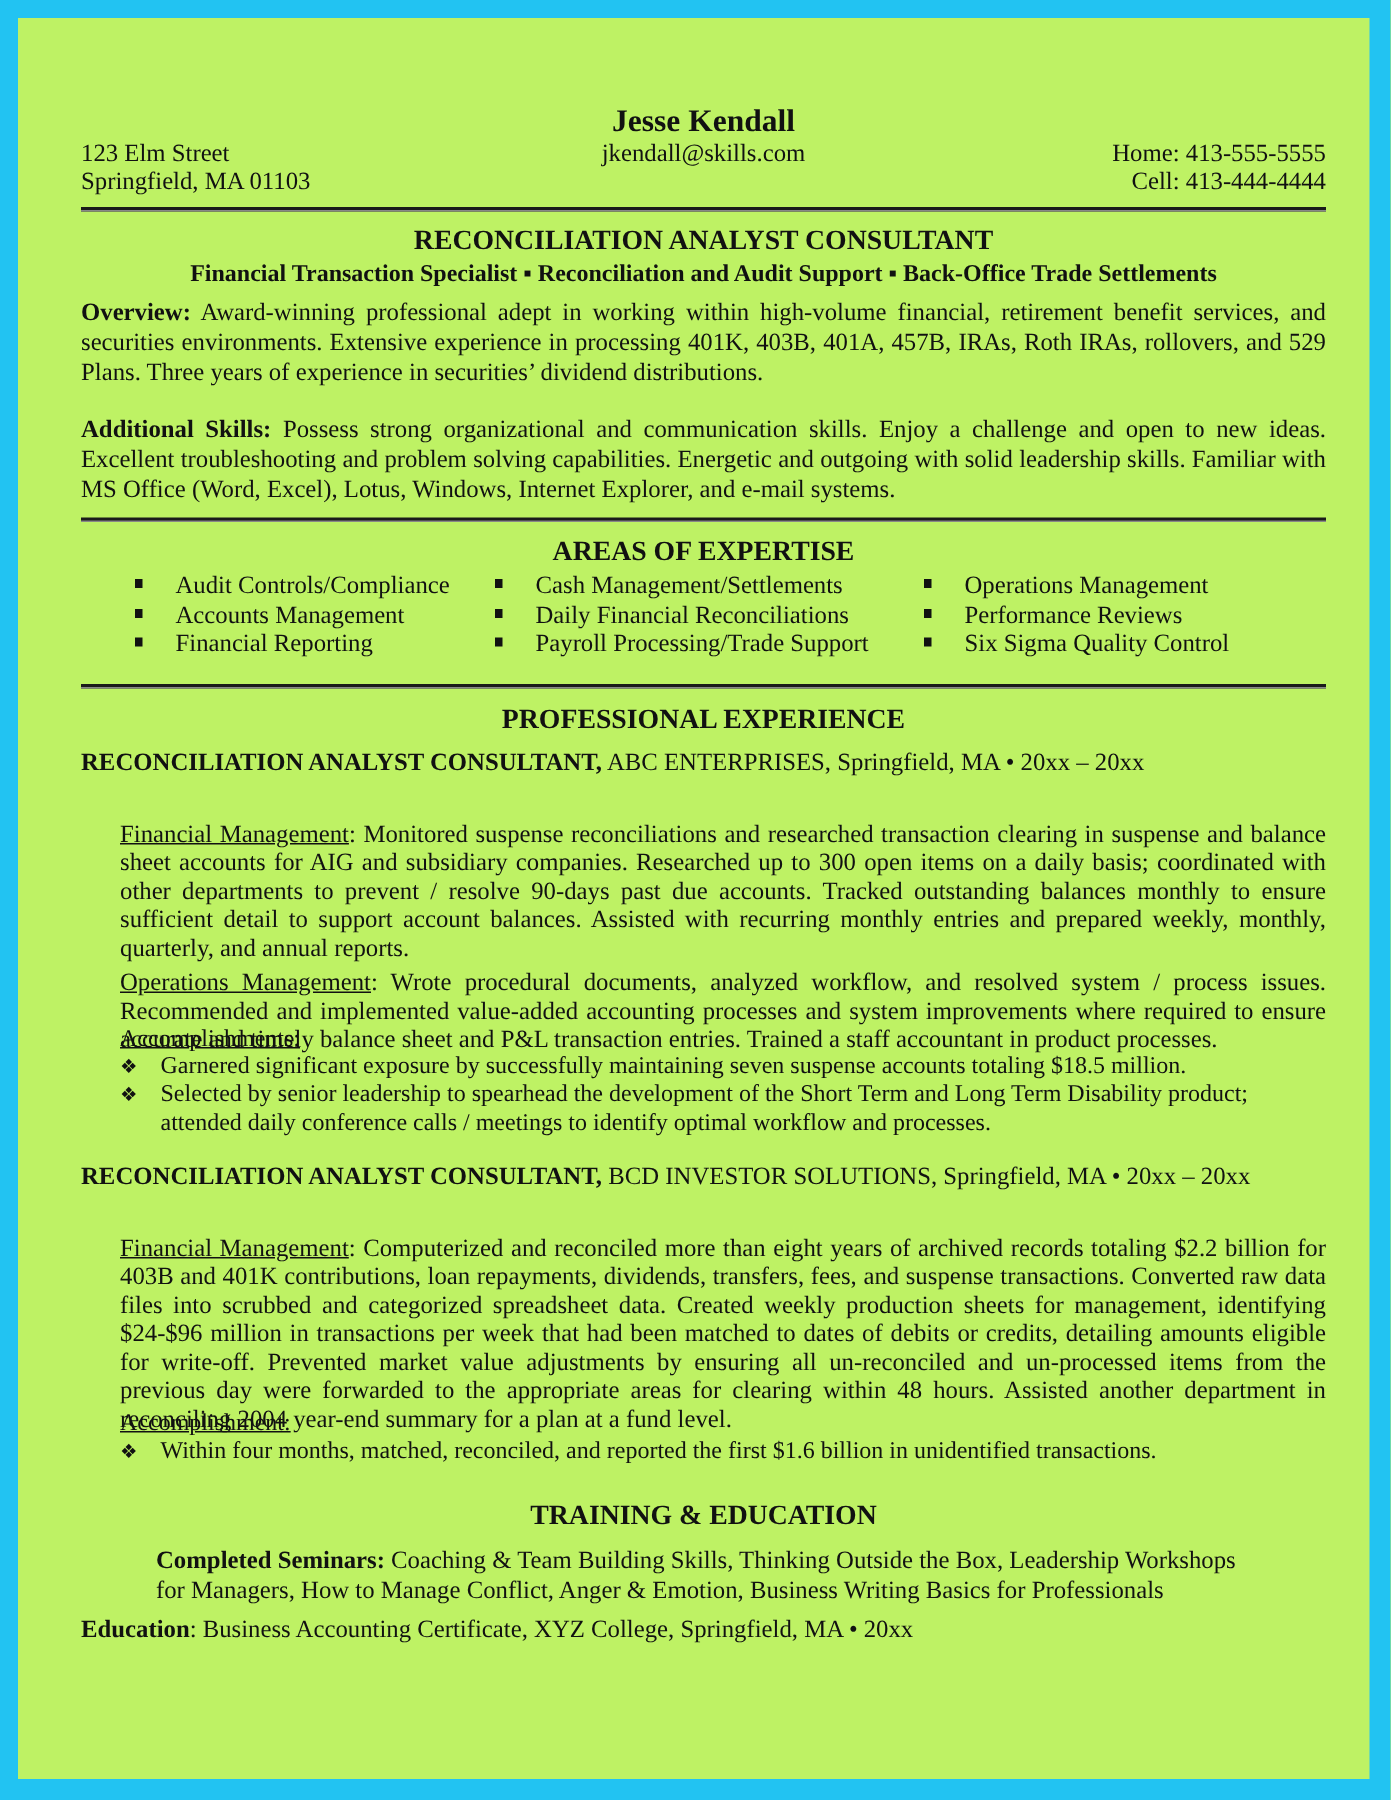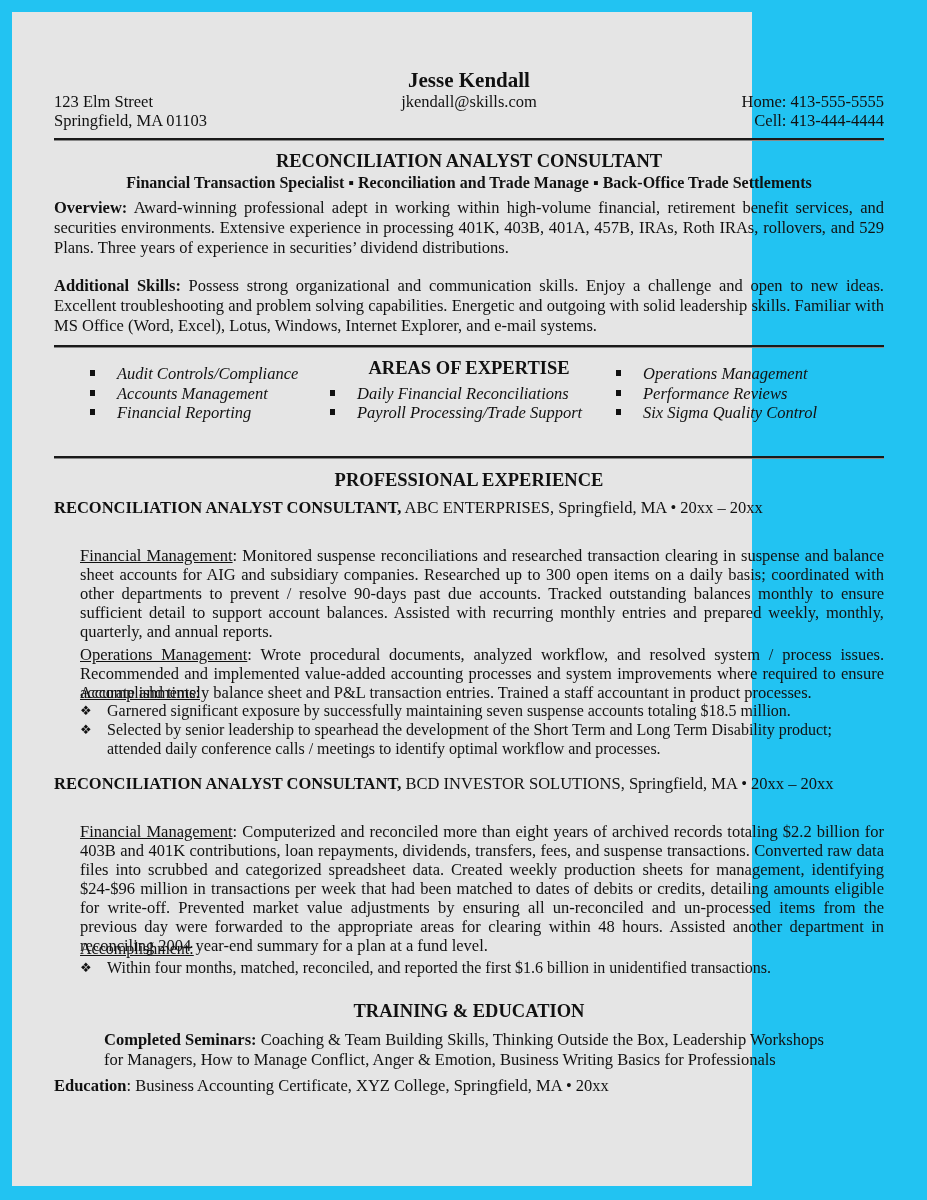--- a/index.html
+++ b/index.html
@@ -4,22 +4,22 @@
 <style>
   html, body { margin: 0; padding: 0; }
   body {
     width: 927px; height: 1200px; overflow: hidden;
     background: #22c3f2;
     font-family: "Liberation Serif", "DejaVu Serif", serif;
     color: #111;
   }
   .page {
     position: absolute; left: 12px; top: 12px;
-    width: 740px; height: 1174px;
-    background: #e5e5e5;
+    width: 901px; height: 1174px;
+    background: #bef264;
   }
   .inner { position: absolute; left: 42px; width: 830px; top: 0; }
   .name {
     position: absolute; left: 0; width: 830px; top: 56px;
     text-align: center; font-weight: bold; font-size: 21px;
   }
   .contact-row { position: absolute; left: 0; width: 830px; font-size: 16.5px; line-height: 20px; }
   .c-left { position: absolute; left: 0; }
   .c-mid { position: absolute; left: 0; width: 830px; text-align: center; }
   .c-right { position: absolute; right: 0; text-align: center; }
@@ -57,33 +57,34 @@
     <div class="contact-row" style="top:99px;">
       <span class="c-left">Springfield, MA 01103</span>
       <span class="c-right">Cell: 413-444-4444</span>
     </div>
     <div class="rule" style="top:126px;"></div>
 
     <div class="h-center sec-title" style="top:139px;">RECONCILIATION ANALYST CONSULTANT</div>
     <div class="h-center subtitle" style="top:162px;">
       <span>Financial Transaction Specialist</span>
       <span>▪</span>
-      <span>Reconciliation and Trade Manage</span>
+      <span>Reconciliation and Audit Support</span>
       <span>▪</span>
       <span>Back-Office Trade Settlements</span>
     </div>
     <div class="para" style="top:186px;"><b>Overview:</b><span> Award-winning professional adept in working within high-volume financial, retirement benefit services, and securities environments. Extensive experience in processing 401K, 403B, 401A, 457B, IRAs, Roth IRAs, rollovers, and 529 Plans. Three years of experience in securities’ dividend distributions.</span></div>
     <div class="para" style="top:264px;"><b>Additional Skills:</b><span> Possess strong organizational and communication skills. Enjoy a challenge and open to new ideas. Excellent troubleshooting and problem solving capabilities. Energetic and outgoing with solid leadership skills. Familiar with MS Office (Word, Excel), Lotus, Windows, Internet Explorer, and e-mail systems.</span></div>
     <div class="rule" style="top:333px;"></div>
 
     <div class="h-center sec-title" style="top:346px;">AREAS OF EXPERTISE</div>
-    <div class="grid" style="top:352px; left:36px; width:790px; height:60px;font-style:italic;">
+    <div class="grid" style="top:368px; left:36px; width:790px; height:60px;">
       <div class="item" style="left:0; top:0;"><span class="bullet-sq"></span><span>Audit Controls/Compliance</span></div>
       <div class="item" style="left:0; top:19.5px;"><span class="bullet-sq"></span><span>Accounts Management</span></div>
       <div class="item" style="left:0; top:39px;"><span class="bullet-sq"></span><span>Financial Reporting</span></div>
+      <div class="item" style="left:240px; top:0;"><span class="bullet-sq"></span><span>Cash Management/Settlements</span></div>
       <div class="item" style="left:240px; top:19.5px;"><span class="bullet-sq"></span><span>Daily Financial Reconciliations</span></div>
       <div class="item" style="left:240px; top:39px;"><span class="bullet-sq"></span><span>Payroll Processing/Trade Support</span></div>
       <div class="item" style="left:526px; top:0;"><span class="bullet-sq"></span><span>Operations Management</span></div>
       <div class="item" style="left:526px; top:19.5px;"><span class="bullet-sq"></span><span>Performance Reviews</span></div>
       <div class="item" style="left:526px; top:39px;"><span class="bullet-sq"></span><span>Six Sigma Quality Control</span></div>
     </div>
     <div class="rule" style="top:444px;"></div>
 
     <div class="h-center sec-title" style="top:458px;">PROFESSIONAL EXPERIENCE</div>
 

